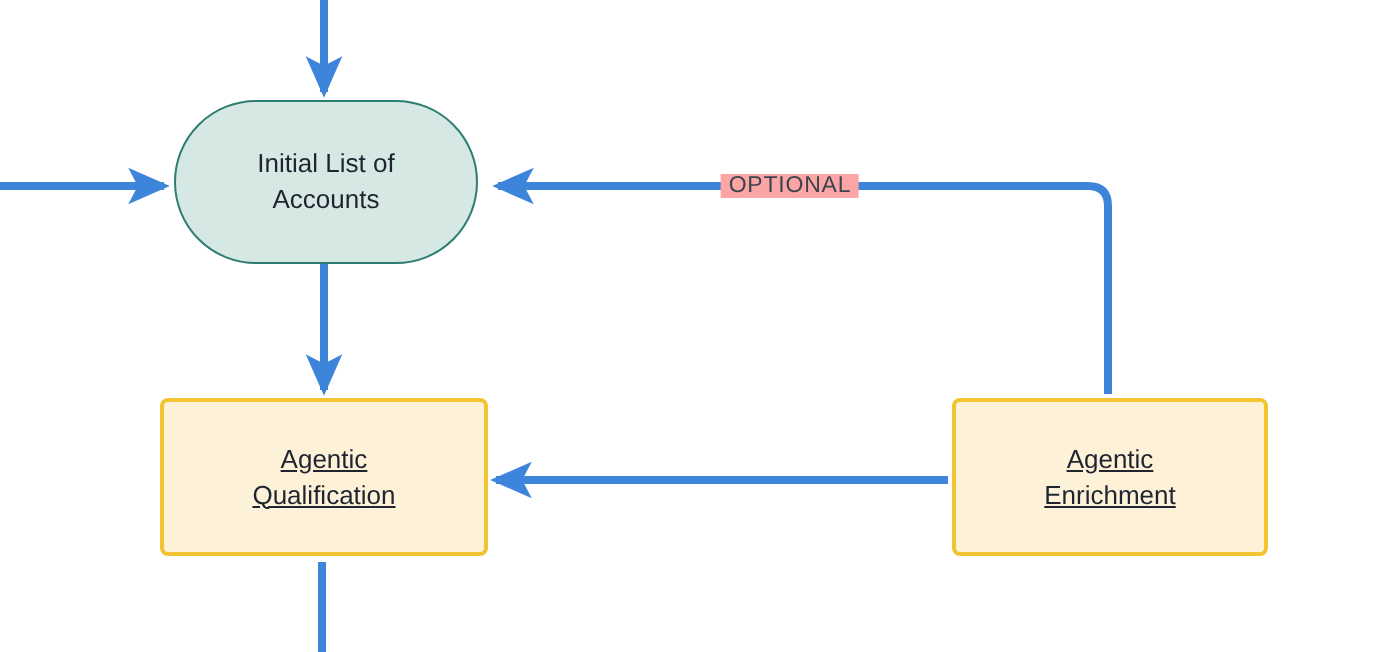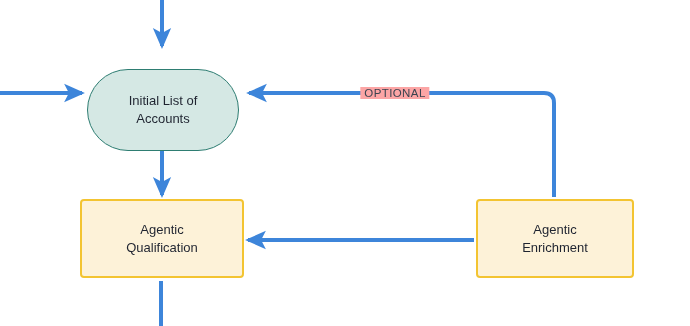--- a/index.html
+++ b/index.html
@@ -35,28 +35,28 @@
     line-height: 1.35;
     color: #1f2430;
     z-index: 2;
   }
 
   .node-oval {
     border-radius: 999px;
     border: 1.6px solid #2e7d72;
     background: #d5e8e4;
     font-size: 13px;
-    margin-top: 19px;
   }
 
   .node-box {
     border-radius: 4px;
     border: 2px solid #f3c431;
     background: #fdf2d8;
     font-size: 13px;
+    text-decoration: underline;
   }
 
   .node-label {
     display: block;
     padding: 0 10px;
     white-space: pre-line;
   }
 
   .edge-label {
     position: absolute;

